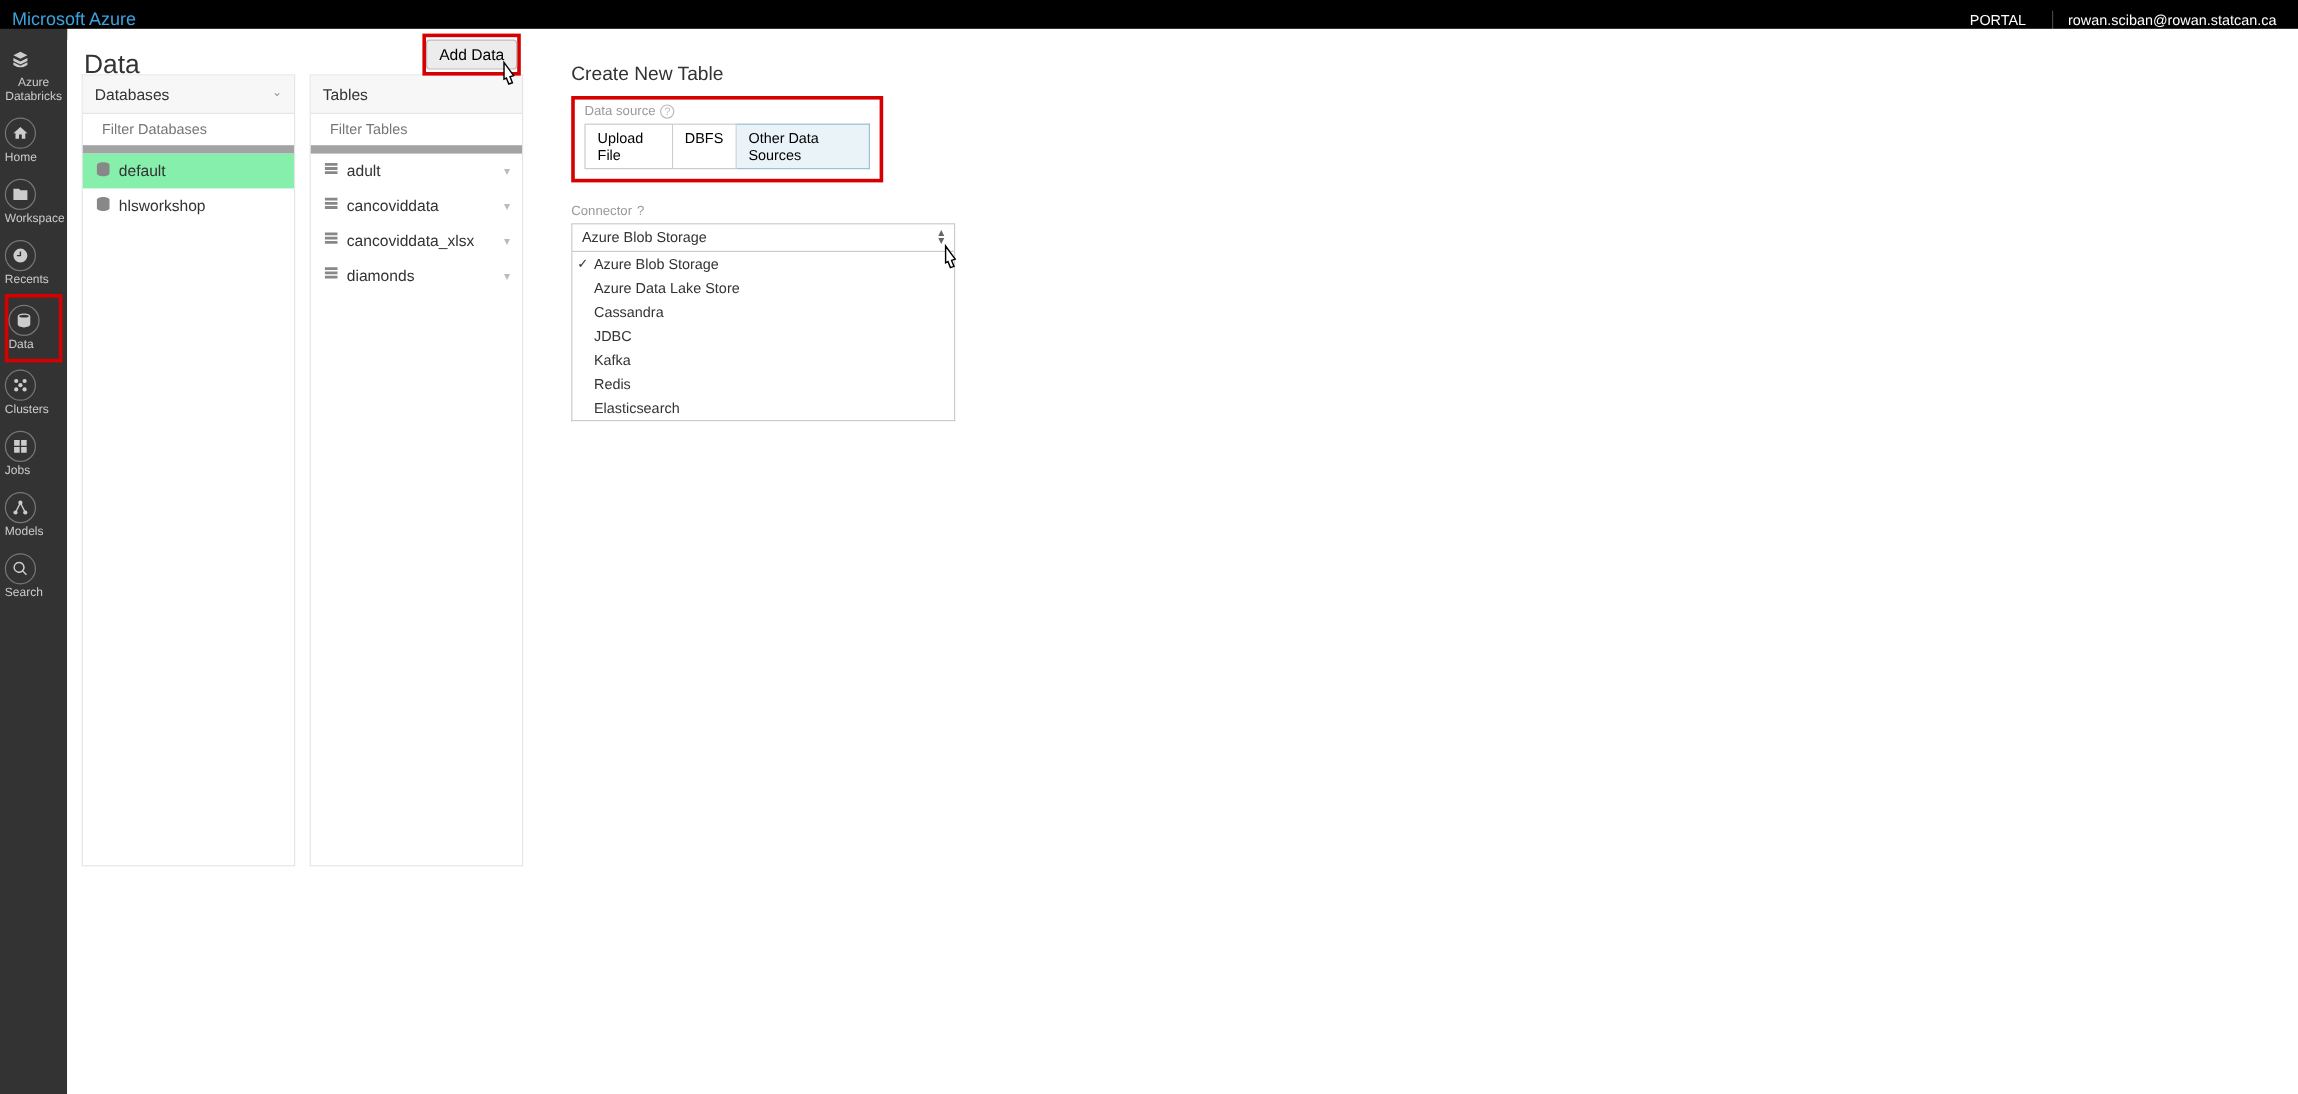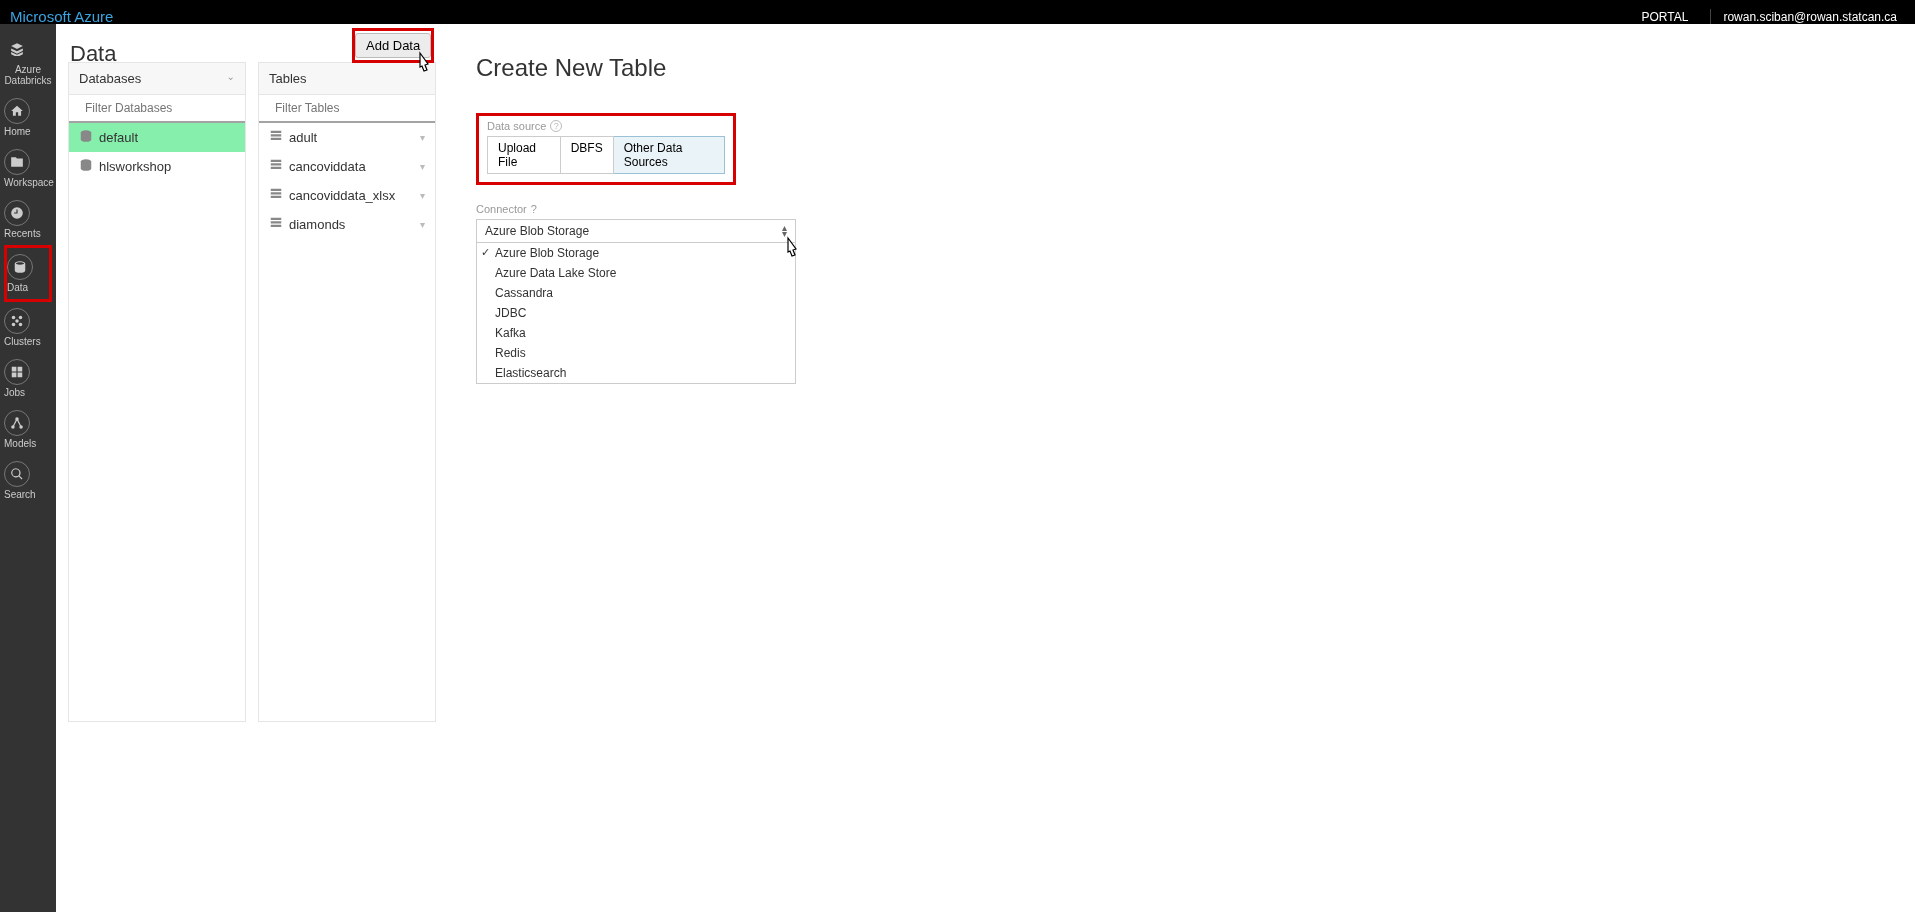--- a/index.html
+++ b/index.html
@@ -31,31 +31,31 @@
 .pagetitle-row { position:absolute; top:0; left:0; right:0; height:60px; display:flex; align-items:center; padding-left:14px; }
 .pagetitle { font-size:22px; color:#333;}
 .adddata-wrap { position:absolute; left:296px; top:4px; border:3px solid #d60000; padding:2px 0; }
 .adddata-btn { background:#ececec; border:1px solid #bbb; border-radius:3px; padding:4px 10px; font-size:13px; cursor:pointer; }
 .adddata-wrap .cursor-icon { position:absolute; right:-4px; bottom:-24px; font-size:20px; color:#000; pointer-events:none;}
 
 
 .panel { margin-top:38px; width:178px; border:1px solid #e5e5e5; margin-left:12px; background:#fff; display:flex; flex-direction:column; height:660px;}
 .panel .panel-head { background:#f7f7f7; border-bottom:1px solid #e5e5e5; padding:8px 10px; font-size:13px; color:#333; display:flex; align-items:flex-start; justify-content:space-between;}
 .panel .panel-head .chev { color:#999; font-size:10px;}
-.panel .filter { display:flex; align-items:center; gap:6px; padding:6px 10px; border-bottom:2px solid #a3a3a3; }
+.panel .filter { display:flex; align-items:center; gap:6px; padding:6px 10px; border-bottom:7px solid #a3a3a3; }
 .panel .filter svg { width:12px;height:12px;fill:#999;}
 .panel .filter input { border:none; outline:none; font-size:12px; color:#666; flex:1; background:transparent;}
 .panel .row { display:flex; align-items:center; gap:6px; padding:6px 10px; font-size:13px; color:#333; cursor:pointer;}
 .panel .row.sel { background:#86efac;}
 .panel .row .ticon { color:#888; font-size:12px;}
 .panel .row .dd { margin-left:auto; color:#bbb; font-size:10px;}
 
 
 .rightcontent { flex:1; padding:30px 40px; }
-.rc-title { font-size:24px; color:#333; margin-bottom:31px;}
+.rc-title { font-size:16px; color:#333; margin-bottom:8px;}
 .ds-block { border:3px solid #d60000; padding:4px 8px 8px 8px; width:260px;}
 .ds-label { font-size:11px; color:#999; display:flex; align-items:center; gap:4px; margin-bottom:4px;}
 .ds-label .q { width:12px;height:12px;border:1px solid #bbb;border-radius:50%;display:inline-flex;align-items:center;justify-content:center;font-size:9px;color:#bbb;}
 .ds-tabs { display:flex; }
 .ds-tab { border:1px solid #ccc; padding:4px 10px; font-size:12px; background:#fff; cursor:pointer;}
 .ds-tab + .ds-tab { border-left:none;}
 .ds-tab.active { background:#eaf3f8; border-color:#9ac1d6;}
 
 .connector-block { margin-top:18px; position:relative;}
 .conn-label { font-size:11px; color:#999; display:flex; align-items:center; gap:4px; margin-bottom:4px;}

